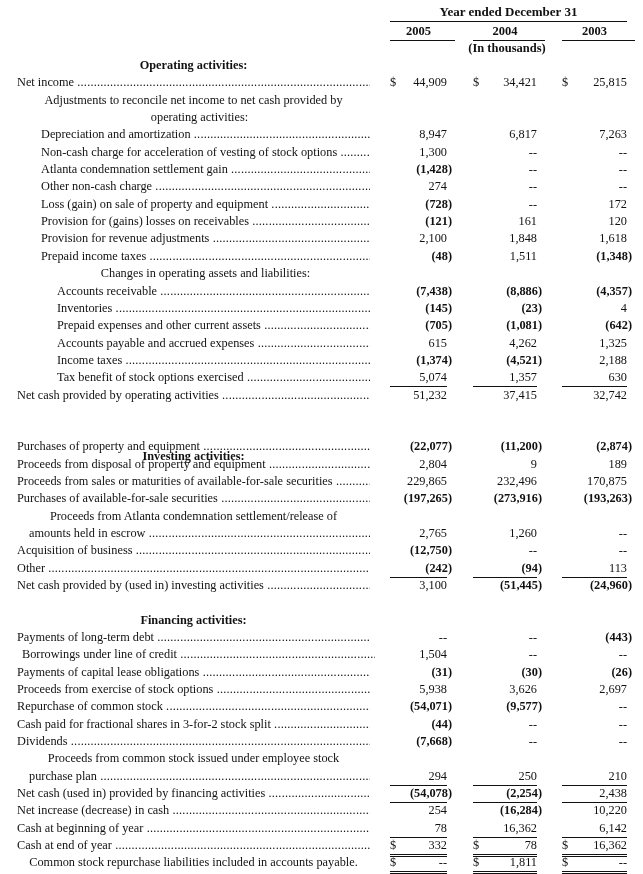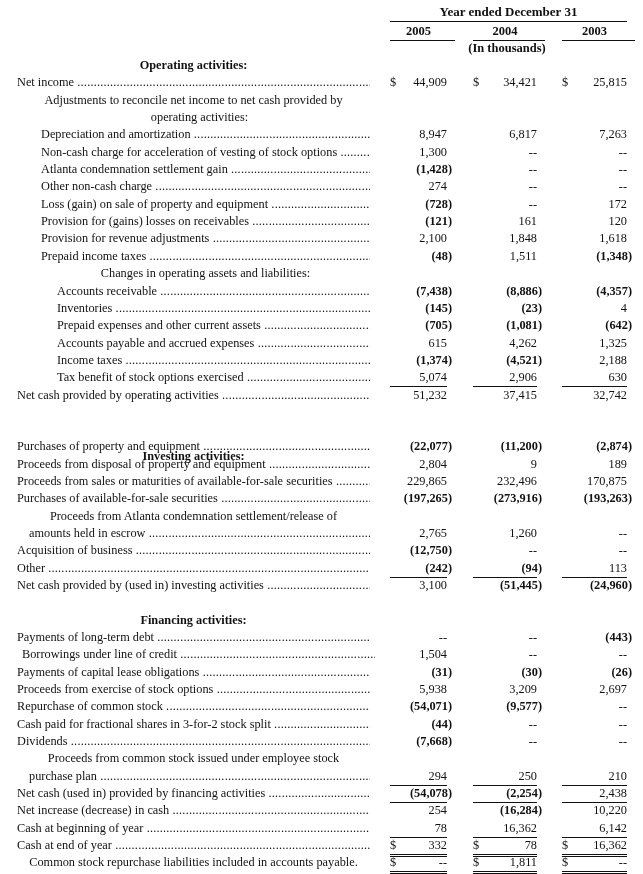--- a/index.html
+++ b/index.html
@@ -229,21 +229,21 @@
       <div class="cell c2003">
         <span class="val">2,188</span>
       </div>
     </div>
     <div class="row" style="top: 369px;">
       <div class="label dots" style="left: 57px; width: 313px;"><span>Tax benefit of stock options exercised</span></div>
       <div class="cell c2005 ul" style="width: 57px;">
         <span class="val">5,074</span>
       </div>
       <div class="cell c2004 ul" style="width: 64px;">
-        <span class="val">2,906</span>
+        <span class="val">1,357</span>
       </div>
       <div class="cell c2003 ul" style="width: 65px;">
         <span class="val">630</span>
       </div>
     </div>
     <div class="row" style="top: 387px;">
       <div class="label dots" style="left: 17px; width: 353px;"><span>Net cash provided by operating activities</span></div>
       <div class="cell c2005">
         <span class="val">51,232</span>
       </div>
@@ -396,21 +396,21 @@
       <div class="cell c2003">
         <span class="val neg">(26)</span>
       </div>
     </div>
     <div class="row" style="top: 681px;">
       <div class="label dots" style="left: 17px; width: 353px;"><span>Proceeds from exercise of stock options</span></div>
       <div class="cell c2005">
         <span class="val">5,938</span>
       </div>
       <div class="cell c2004">
-        <span class="val">3,209</span>
+        <span class="val">3,626</span>
       </div>
       <div class="cell c2003">
         <span class="val">2,697</span>
       </div>
     </div>
     <div class="row" style="top: 698px;">
       <div class="label dots" style="left: 17px; width: 353px;"><span>Repurchase of common stock</span></div>
       <div class="cell c2005">
         <span class="val neg">(54,071)</span>
       </div>

